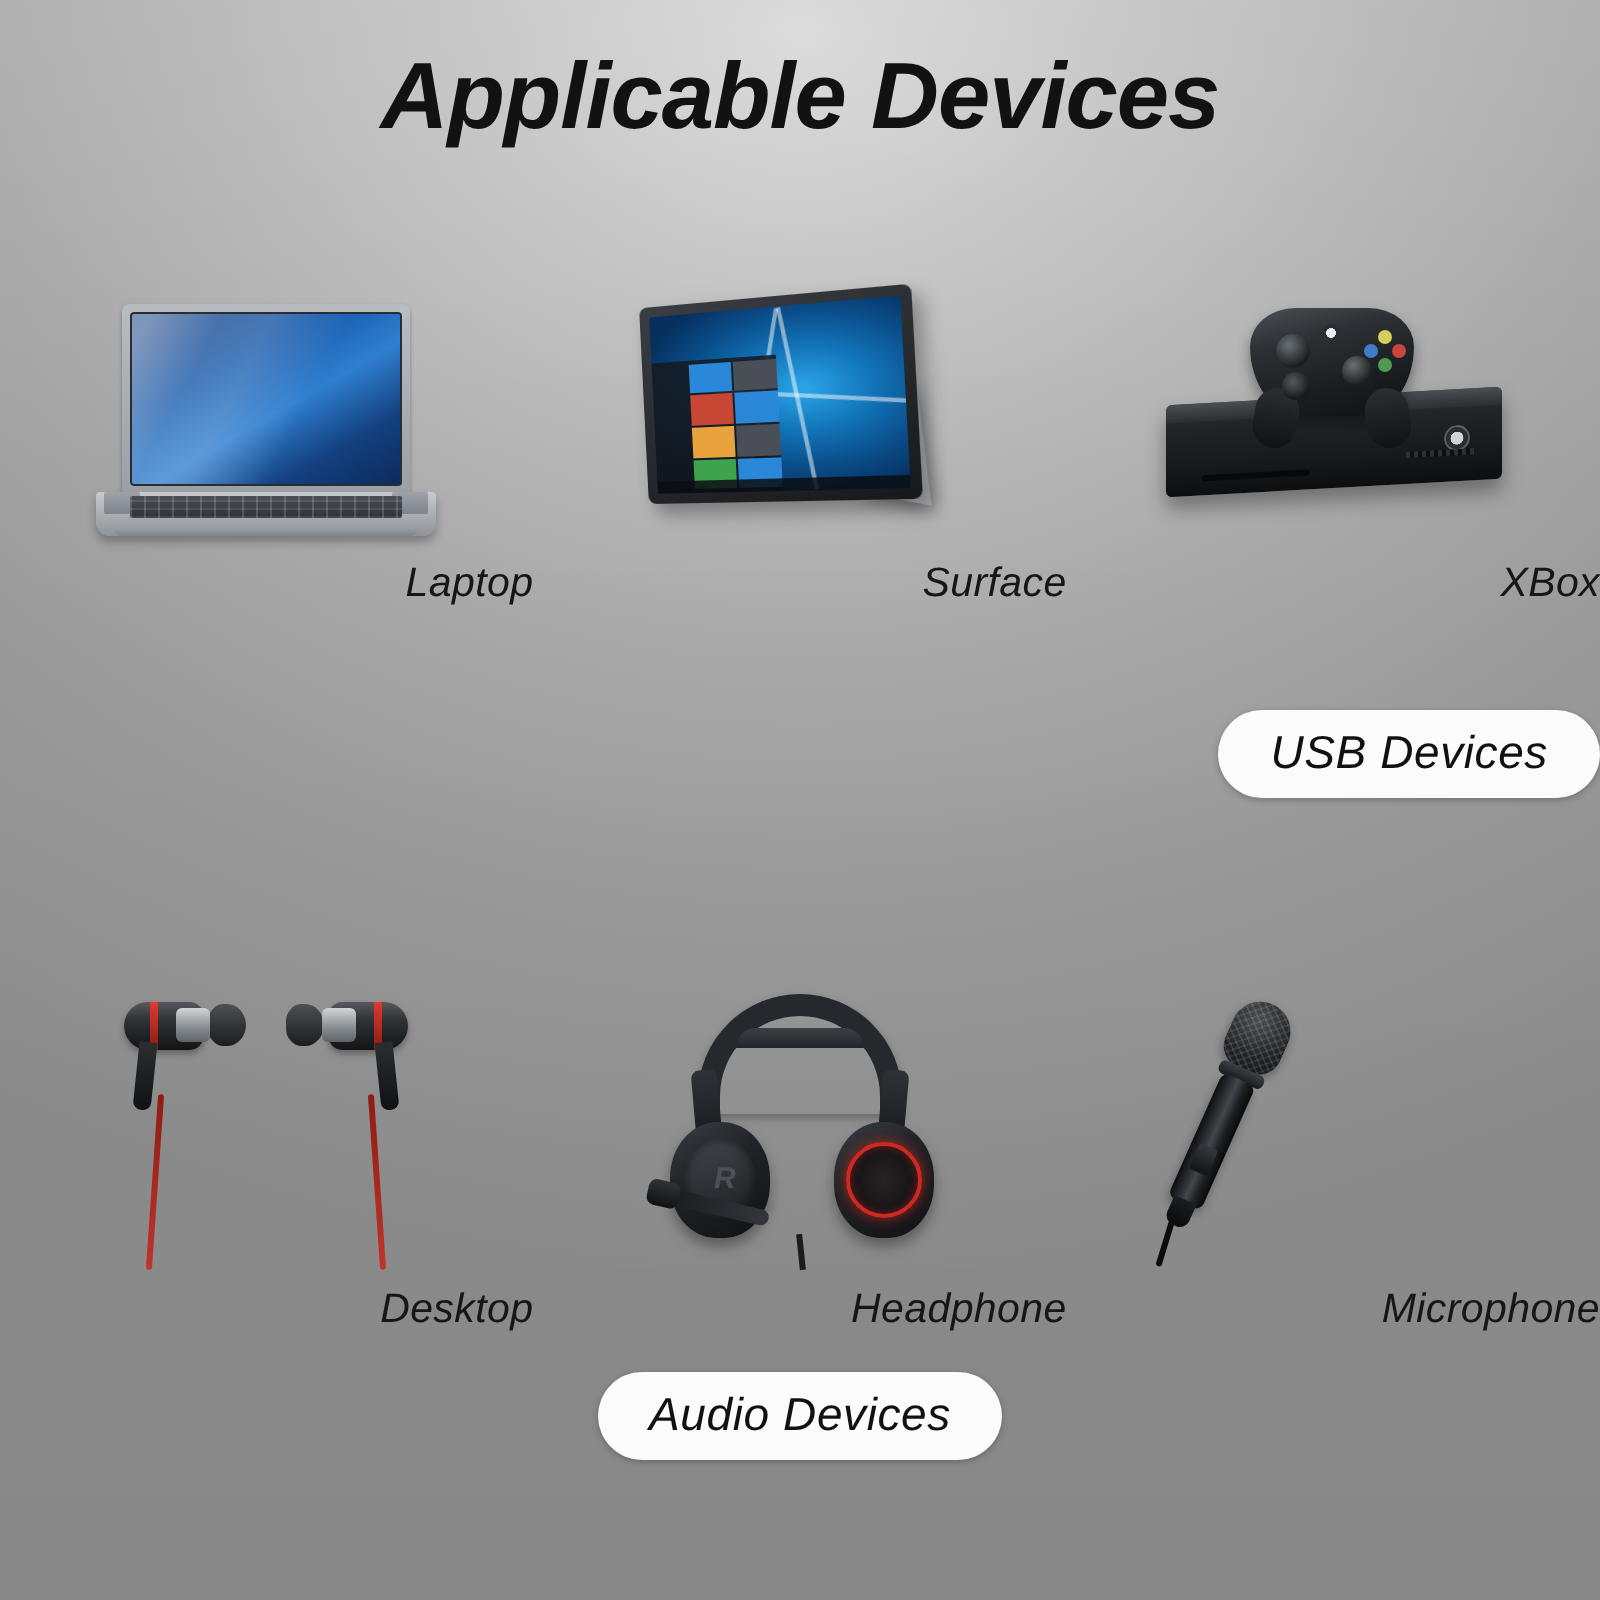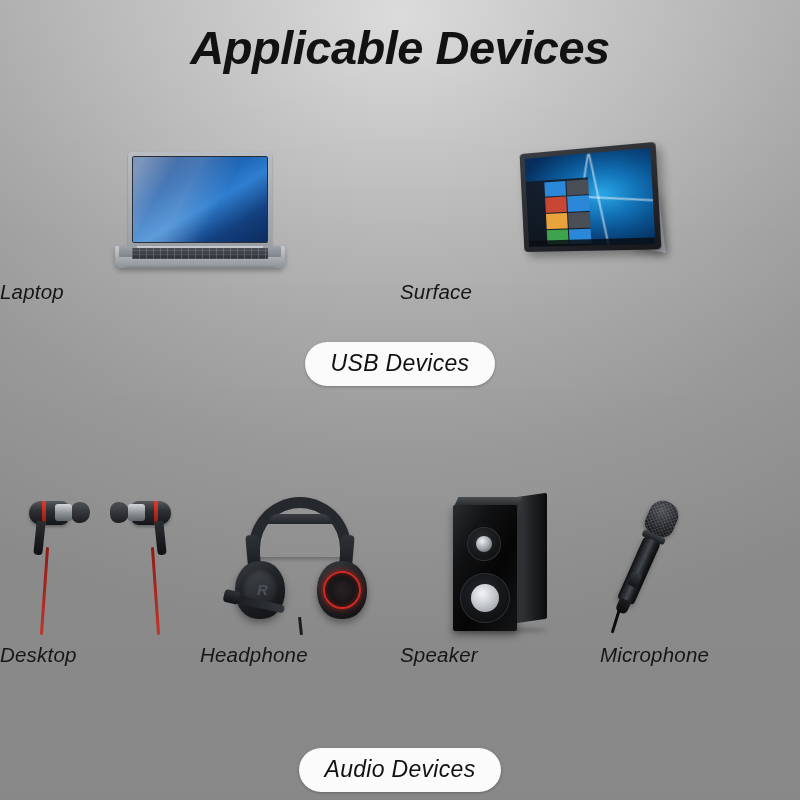--- a/index.html
+++ b/index.html
@@ -25,21 +25,21 @@
   
   .title {
     position:absolute; top:20px; left:0; width:100%;
     text-align:center;
     font-size:47px; font-weight:bold; color:#121212;
     letter-spacing:-0.5px;
   }
 
   
   .row { position:absolute; left:0; width:100%; display:flex; }
-  .cell { flex:1; position:relative; display:flex; flex-direction:column; align-items:flex-start; }
+  .cell { flex:1; position:relative; display:flex; flex-direction:column; align-items:flex-end; }
   .art { position:relative; width:100%; }
   .label {
     font-size:20.5px; color:#161616; text-align:center; letter-spacing:.2px;
   }
 
   
   .badge-row { position:absolute; left:0; width:100%; display:flex; justify-content:center; }
   .badge {
     background:#fbfbfb; color:#111;
     border-radius:60px;
@@ -355,24 +355,47 @@
                   <i style="background:#2b88d8"></i>
               </div>
               <div class="srf-bar"></div>
             </div>
           </div>
         </div>
       </div>
       <div class="label">Surface</div>
     </div>
 
+    <div class="cell">
+      <div class="art" style="height:128px;">
+        <div class="xbx">
+          <div class="xbx-body">
+            <div class="xbx-top"></div>
+            <div class="xbx-logo"></div>
+            <div class="xbx-slot"></div>
+            <div class="xbx-vent"></div>
+          </div>
+          <div class="xbx-pad">
+            <div class="xs l"></div>
+            <div class="xs r"></div>
+            <div class="xs d"></div>
+            <div class="xs g"></div>
+            <div class="xbtn y"></div>
+            <div class="xbtn b"></div>
+            <div class="xbtn a"></div>
+            <div class="xbtn x"></div>
+          </div>
+        </div>
+      </div>
+      <div class="label">XBox</div>
+    </div>
 
   </div>
 
-  <div class="badge-row" style="top:342px;">
+  <div class="badge-row" style="top:355px;justify-content:flex-end;">
     <div class="badge">USB Devices</div>
   </div>
 
   <div class="row" style="top:495px;">
 
     <div class="cell">
       <div class="art" style="height:148px;">
         <div class="ear">
           <div class="bud l">
             <div class="bud-tip"></div>
@@ -408,50 +431,36 @@
           <div class="hp-cup r">
             <div class="hp-led"></div>
           </div>
           <div class="hp-mic"></div>
           <div class="hp-cable"></div>
         </div>
       </div>
       <div class="label">Headphone</div>
     </div>
 
-    <div class="cell">
-      <div class="art" style="height:148px;">
-        <div class="spk">
-          <div class="spk-base"></div>
-          <div class="spk-side"></div>
-          <div class="spk-top"></div>
-          <div class="spk-front">
-            <div class="spk-tweet"></div>
-            <div class="spk-woof"></div>
-          </div>
-        </div>
-      </div>
-      <div class="label">Speaker</div>
-    </div>
 
     <div class="cell">
       <div class="art" style="height:148px;">
         <div class="mic">
           <div class="mic-rot">
             <div class="mic-head"></div>
             <div class="mic-ring"></div>
             <div class="mic-body"></div>
             <div class="mic-sw"></div>
             <div class="mic-tail"></div>
             <div class="mic-cord"></div>
           </div>
         </div>
       </div>
       <div class="label">Microphone</div>
     </div>
 
   </div>
 
-  <div class="badge-row" style="top:748px;">
+  <div class="badge-row" style="top:686px;">
     <div class="badge">Audio Devices</div>
   </div>
 
 </div>
 
 </body></html>

